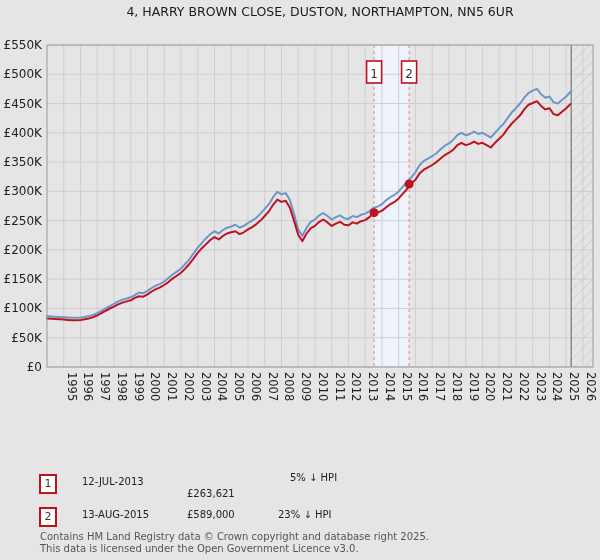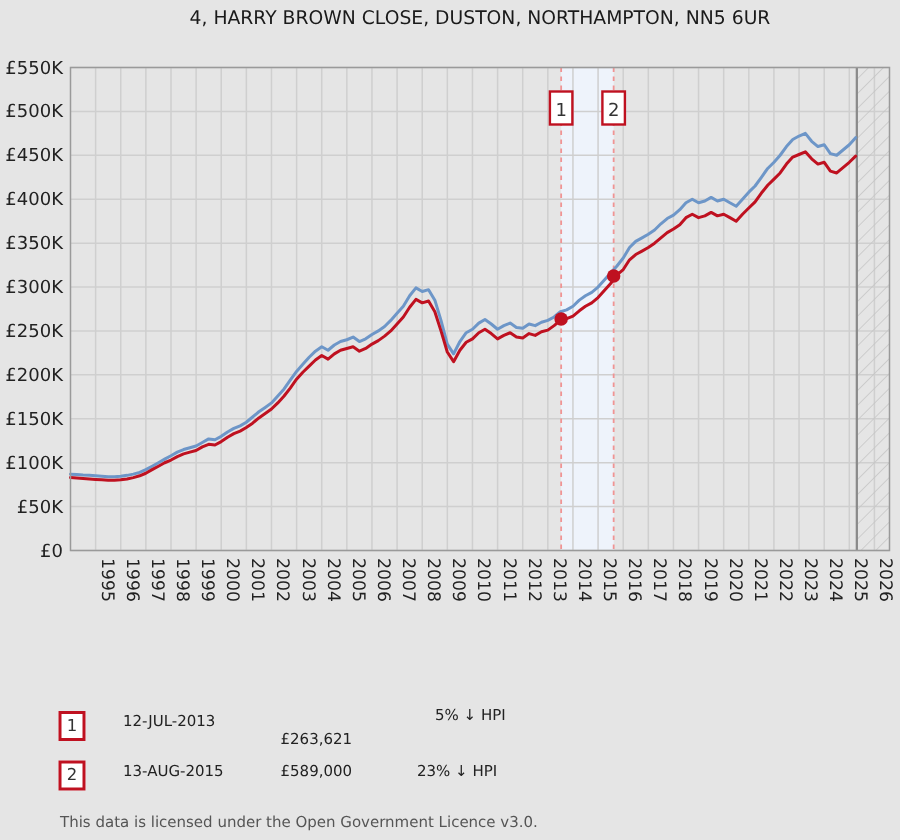--- a/index.html
+++ b/index.html
@@ -145,15 +145,16 @@
   <span class="sale-num" style="top:474px;">1</span>
   <span class="sale-cell" style="left:82px;top:476px;">12-JUL-2013</span>
   <span class="sale-cell" style="left:187px;top:476px;margin-top:12px;">£263,621</span>
   <span class="sale-cell" style="left:278px;top:472px;margin-left:12px;">5% ↓ HPI</span>
 
   <span class="sale-num" style="top:507px;">2</span>
   <span class="sale-cell" style="left:82px;top:509px;text-align:right;">13-AUG-2015</span>
   <span class="sale-cell" style="left:187px;top:509px;">£589,000</span>
   <span class="sale-cell" style="left:278px;top:509px;">23% ↓ HPI</span>
 
+  <div class="footer-line" style="top:531px;">Contains HM Land Registry data © Crown copyright and database right 2025.</div>
   <div class="footer-line" style="top:543px;text-align:right;">This data is licensed under the Open Government Licence v3.0.</div>
 
 </div>
 
 </body></html>

